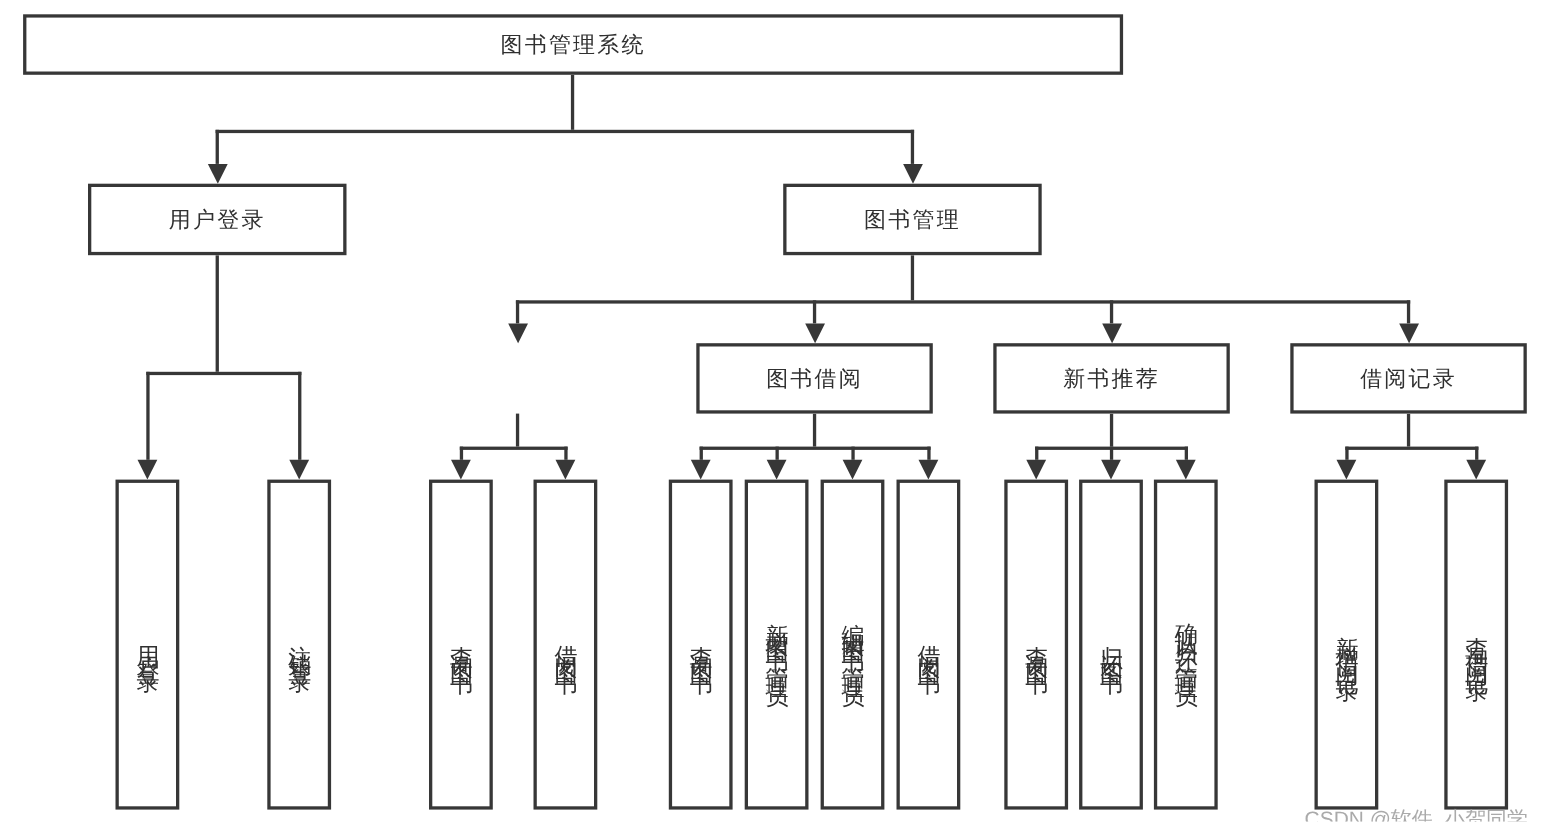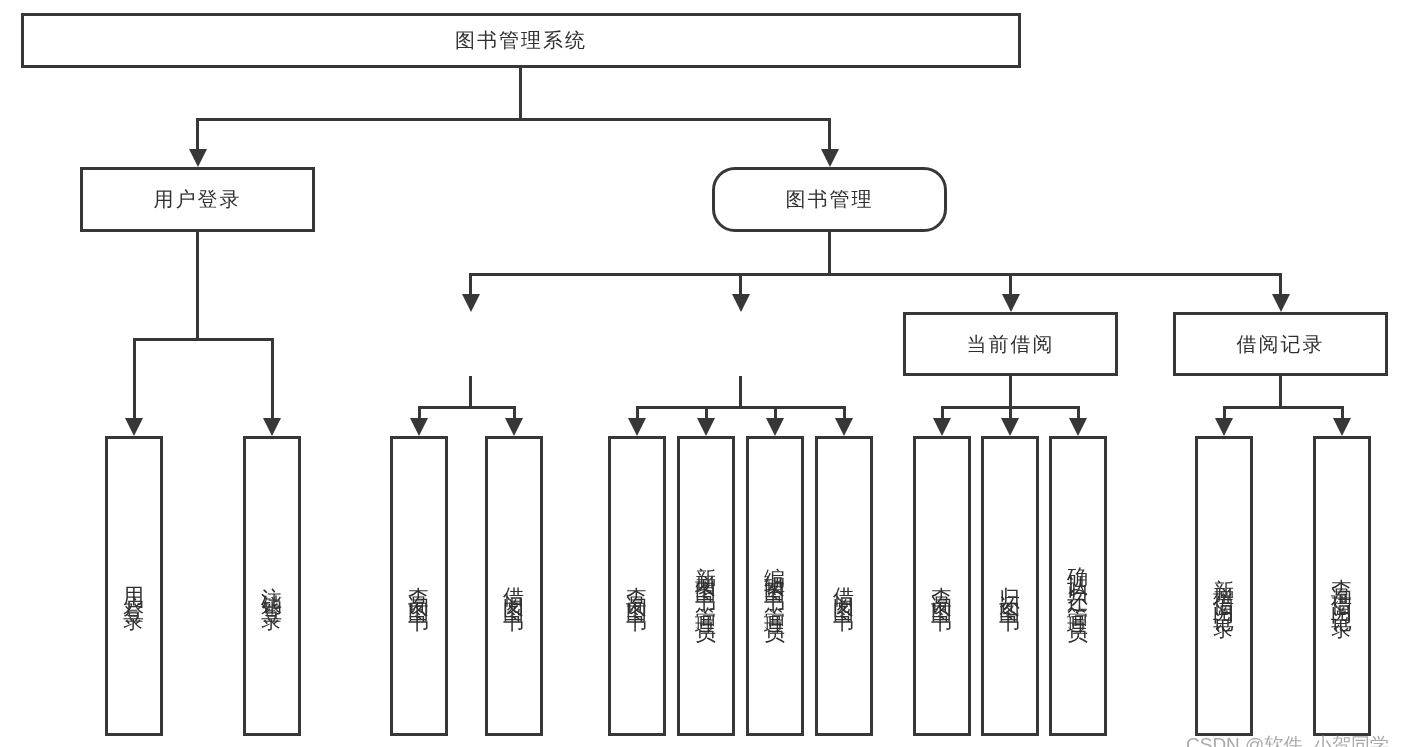--- a/index.html
+++ b/index.html
@@ -99,21 +99,21 @@
   <div class="line" style="left:519px; top:68px; width:3px; height:50px;"></div>
   <div class="line" style="left:196px; top:118px; width:635px; height:3px;"></div>
   <div class="line" style="left:196px; top:118px; width:3px; height:31px;"></div>
   <div class="arrowhead" style="left:188.5px; top:149px;"></div>
   <div class="line" style="left:828px; top:118px; width:3px; height:31px;"></div>
   <div class="arrowhead" style="left:820.5px; top:149px;"></div>
 
   <div class="hbox" style="left:80px; top:167px; width:235px; height:65px;">
     <span>用户登录</span>
   </div>
-  <div class="hbox" style="left:712px; top:167px; width:235px; height:65px;border-radius:23px;">
+  <div class="hbox" style="left:712px; top:167px; width:235px; height:65px;">
     <span>图书管理</span>
   </div>
 
   <div class="line" style="left:196px; top:232px; width:3px; height:106px;"></div>
   <div class="line" style="left:132.5px; top:338px; width:141px; height:3px;"></div>
   <div class="line" style="left:132.5px; top:338px; width:3px; height:80px;"></div>
   <div class="arrowhead" style="left:125px; top:418px;"></div>
   <div class="line" style="left:270.5px; top:338px; width:3px; height:80px;"></div>
   <div class="arrowhead" style="left:263px; top:418px;"></div>
 
@@ -121,22 +121,25 @@
   <div class="line" style="left:469px; top:273px; width:813px; height:3px;"></div>
   <div class="line" style="left:469px; top:273px; width:3px; height:21px;"></div>
   <div class="arrowhead" style="left:461.5px; top:294px;"></div>
   <div class="line" style="left:739px; top:273px; width:3px; height:21px;"></div>
   <div class="arrowhead" style="left:731.5px; top:294px;"></div>
   <div class="line" style="left:1009px; top:273px; width:3px; height:21px;"></div>
   <div class="arrowhead" style="left:1001.5px; top:294px;"></div>
   <div class="line" style="left:1279px; top:273px; width:3px; height:21px;"></div>
   <div class="arrowhead" style="left:1271.5px; top:294px;"></div>
 
+  <div class="hbox" style="left:633px; top:312px; width:215px; height:64px;">
+    <span>图书借阅</span>
+  </div>
   <div class="hbox" style="left:903px; top:312px; width:215px; height:64px;">
-    <span>当前借阅</span>
+    <span>新书推荐</span>
   </div>
   <div class="hbox" style="left:1173px; top:312px; width:215px; height:64px;">
     <span>借阅记录</span>
   </div>
 
   <div class="line" style="left:469px; top:376px; width:3px; height:30px;"></div>
   <div class="line" style="left:417.5px; top:406px; width:98px; height:3px;"></div>
   <div class="line" style="left:417.5px; top:406px; width:3px; height:12px;"></div>
   <div class="arrowhead" style="left:410px; top:418px;"></div>
   <div class="line" style="left:512.5px; top:406px; width:3px; height:12px;"></div>

